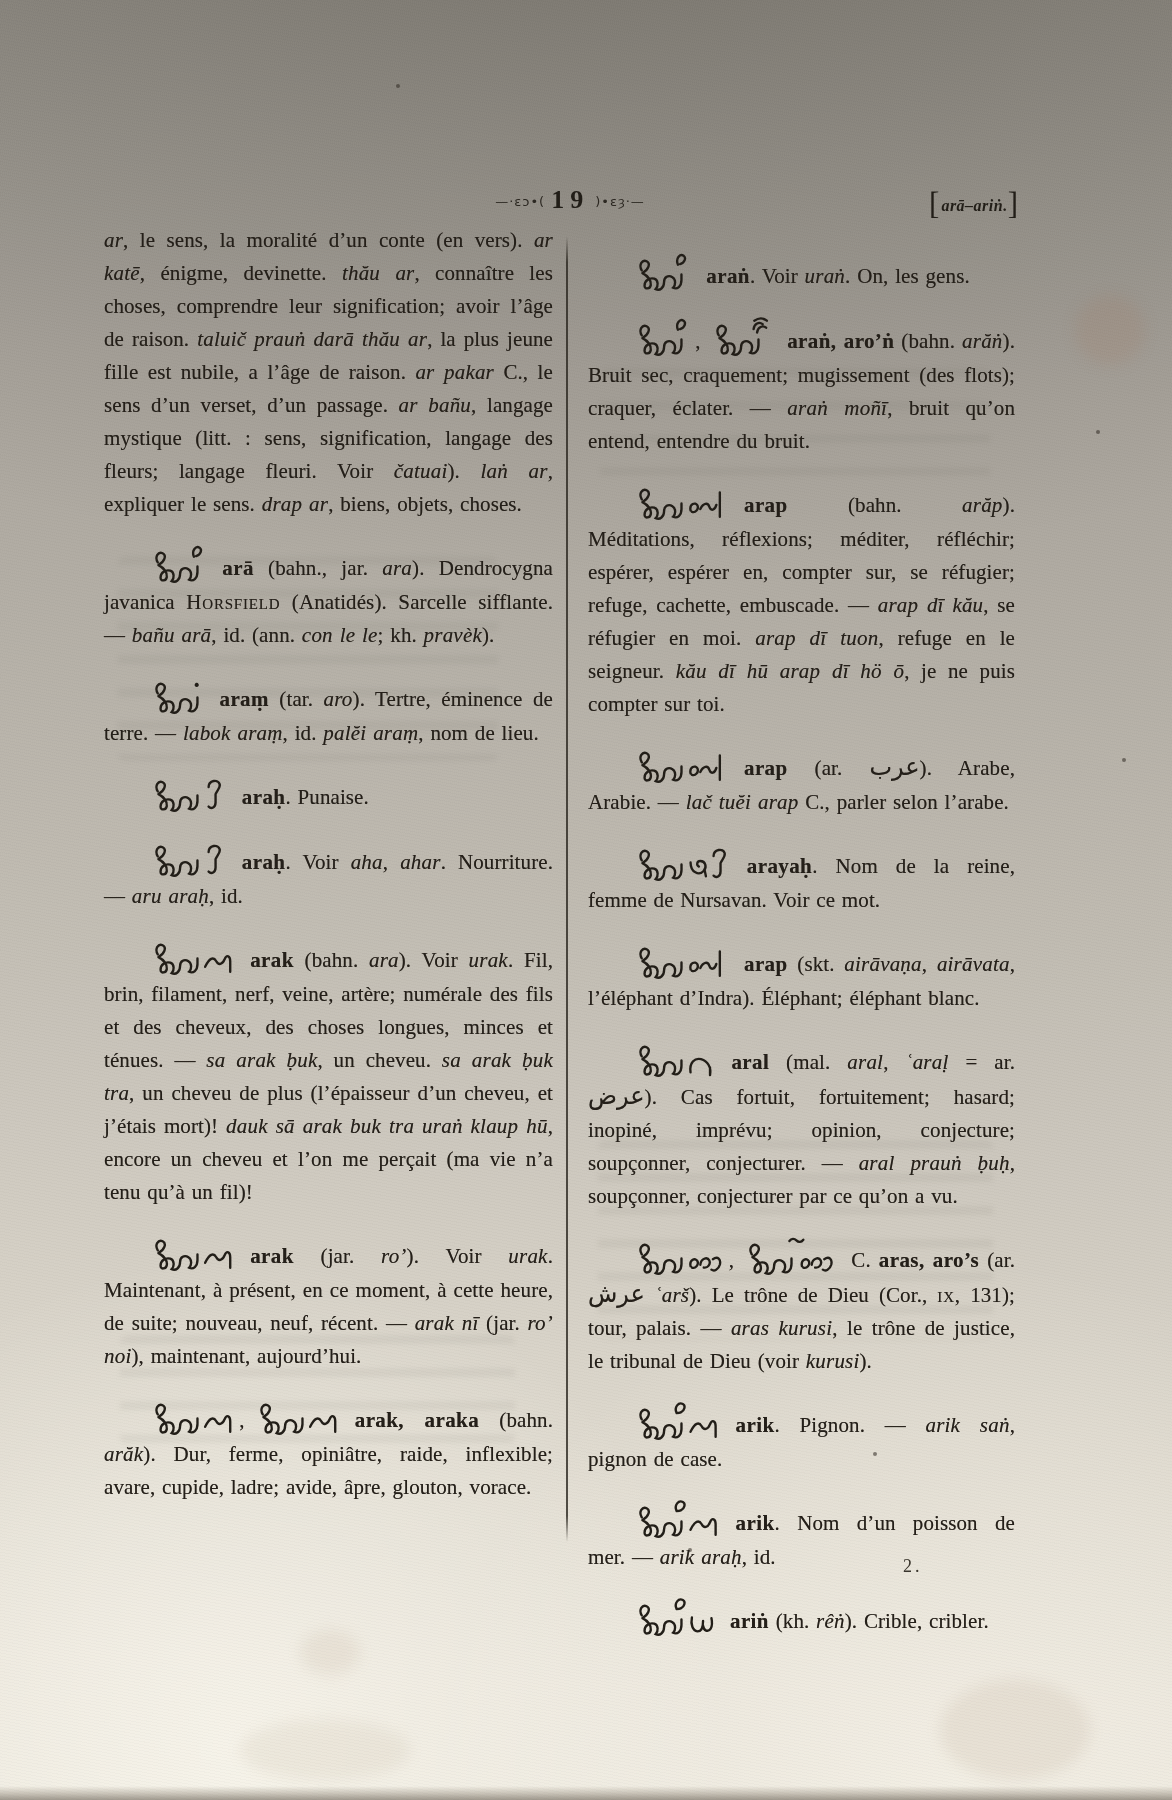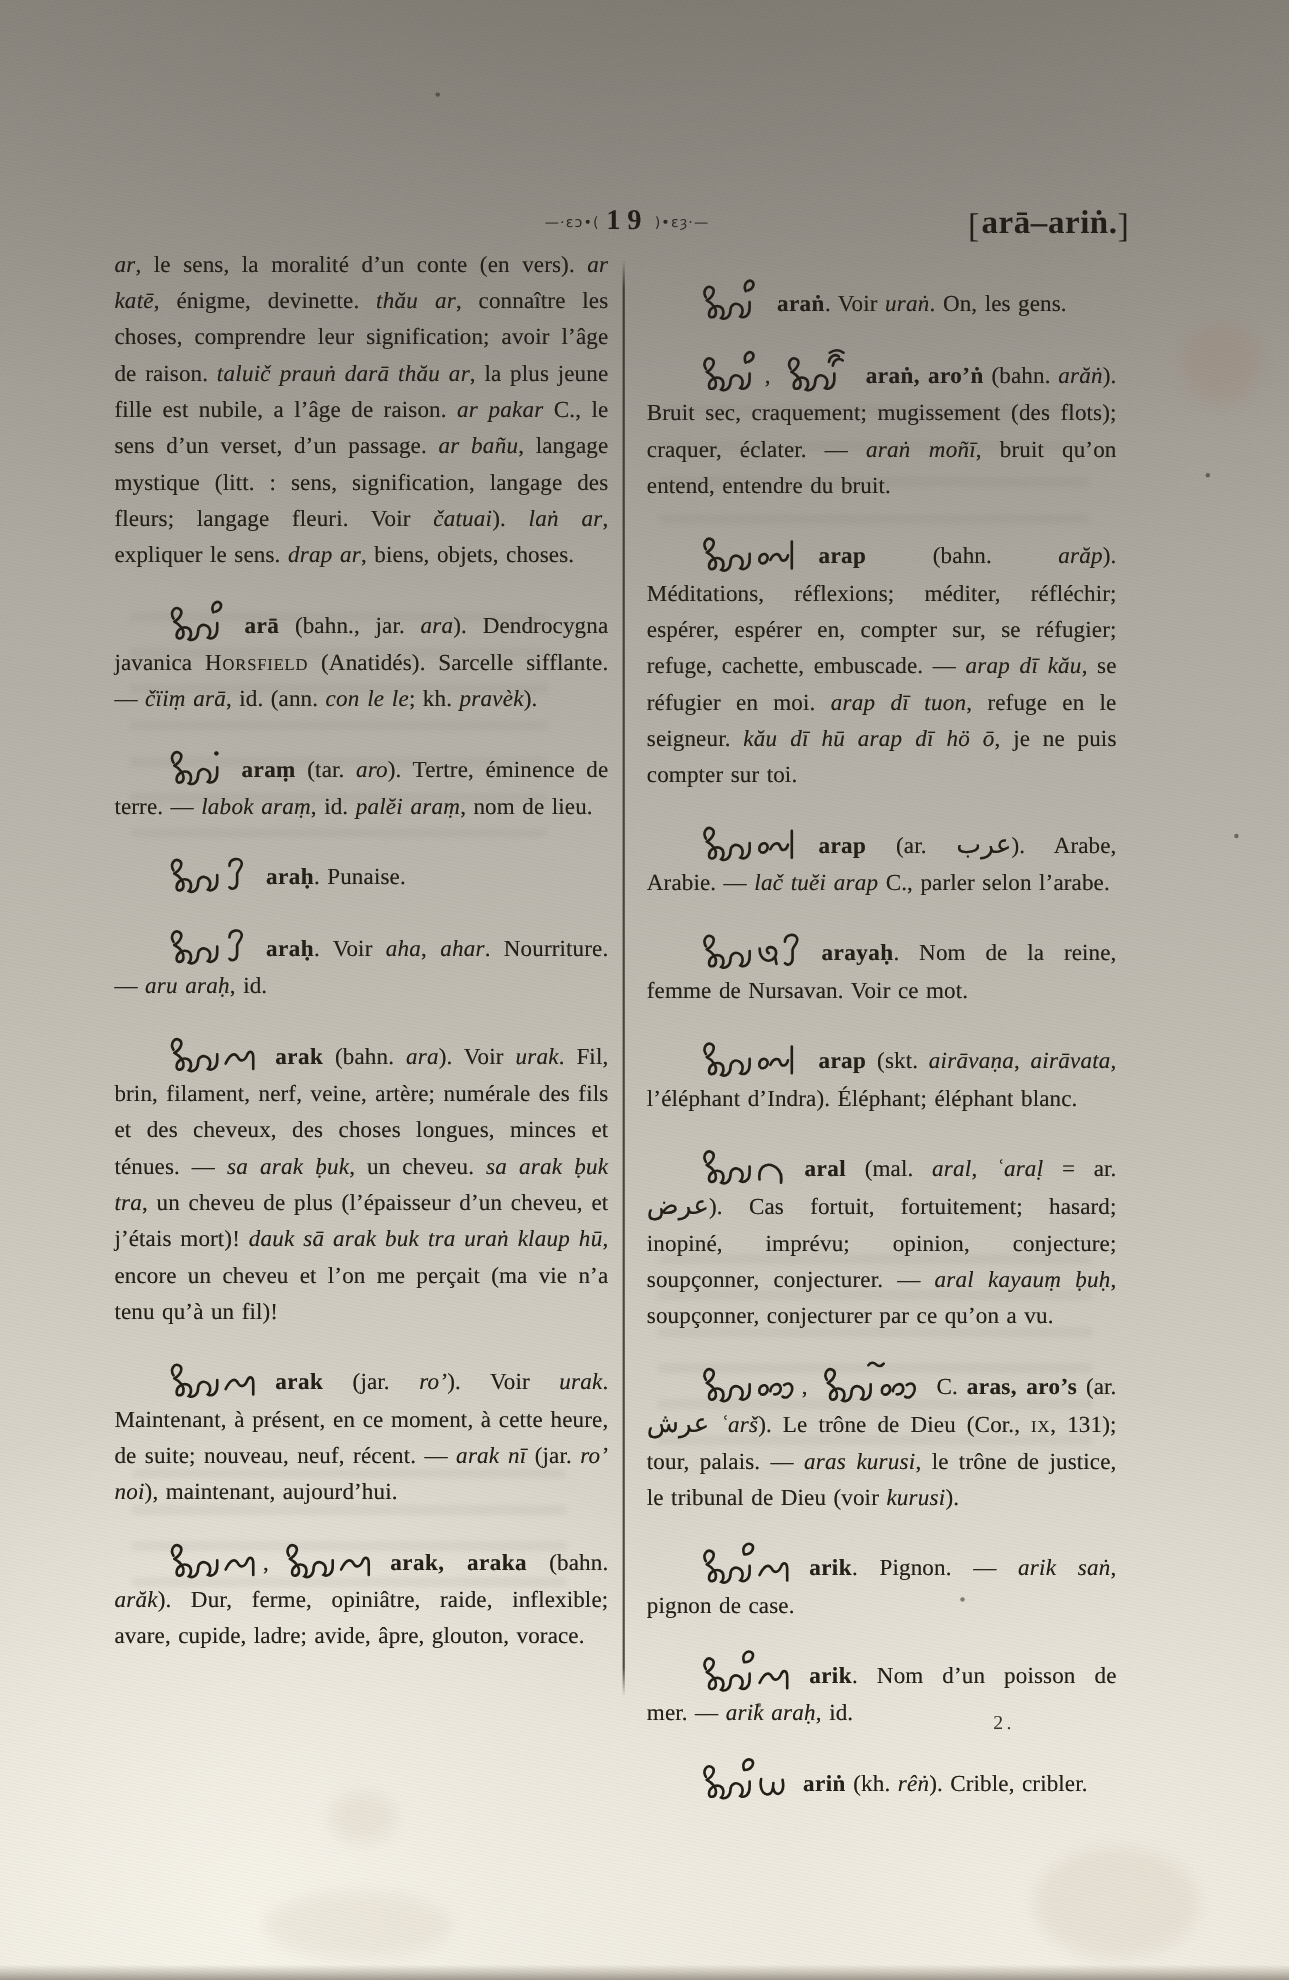--- a/index.html
+++ b/index.html
@@ -18,21 +18,21 @@
       repeating-linear-gradient(11deg, rgba(0,0,0,.018) 0 1px, transparent 1px 3px),
       repeating-linear-gradient(101deg, rgba(255,255,255,.025) 0 1px, transparent 1px 2px);}
   .bottom-edge{position:absolute;left:0;right:0;bottom:0;height:14px;
     background:linear-gradient(180deg, rgba(120,110,96,0) 0%, rgba(120,110,96,.35) 55%, rgba(90,82,70,.55) 100%);}
   
   .hdr-center{position:absolute;left:440px;top:185px;width:260px;text-align:center;white-space:nowrap;}
   .orn{font-family:"DejaVu Sans",sans-serif;font-size:13px;color:#2c2822;letter-spacing:1px;vertical-align:2px;}
   .pgnum{font-size:26px;font-weight:700;letter-spacing:6px;padding:0 6px;color:#221e18;}
   .hdr-range{position:absolute;left:880px;top:186px;width:140px;text-align:right;white-space:nowrap;}
   .brk{font-size:31px;font-weight:400;vertical-align:-3px;letter-spacing:2px;color:#221e18;}
-  .rng{font-size:30px;font-weight:700;letter-spacing:.5px;color:#221e18;}
+  .rng{font-size:16px;font-weight:700;letter-spacing:.5px;color:#221e18;font-style:italic;}
   
   .divider{position:absolute;left:566px;top:236px;width:2px;height:1306px;
     background:linear-gradient(180deg, rgba(42,38,31,0) 0%, rgba(42,38,31,.8) 2%, rgba(42,38,31,.8) 98%, rgba(42,38,31,0) 100%);}
   .col{position:absolute;top:224px;font-size:21px;line-height:33px;text-align:justify;
        letter-spacing:.1px;word-spacing:1.4px;
        text-shadow:0 0 .5px rgba(40,35,28,.55);}
   .col.left{left:104px;width:449px;}
   .col.right{left:588px;width:427px;padding-top:24px;}
   .para{margin:19px 0 0;}
   .para.continuation{margin-top:0;text-indent:0;}
@@ -80,21 +80,21 @@
     <span class="brk">[</span><span class="rng">arā–ariṅ.</span><span class="brk">]</span>
   </div>
 
   <div class="divider"></div>
 
   <div class="col left" id="col-left">
       <p class="para continuation"><span><i>ar</i>, le sens, la moralité d’un conte (en vers). <i>ar katē</i>, énigme, devinette. <i>thău ar</i>, connaître les choses, comprendre leur signification; avoir l’âge de raison. <i>taluič prauṅ darā thău ar</i>, la plus jeune fille est nubile, a l’âge de raison. <i>ar pakar</i> C., le sens d’un verset, d’un passage. <i>ar bañu</i>, langage mystique (litt. : sens, signification, langage des fleurs; langage fleuri. Voir <i>čatuai</i>). <i>laṅ ar</i>, expliquer le sens. <i>drap ar</i>, biens, objets, choses.</span></p>
       <p class="para entry"><span class="cham"><svg viewBox="-6 -10 88 66" height="46" width="61.3">
             <path d="M8 22 C3 14 9 6 15 9 C21 12 18 21 9 26 M9 26 C17 30 22 37 21 43 C20 49 12 50 12 44 C12 37 19 32 26 34 C32 36 32 45 28 49 C34 52 40 47 40 39 C40 32 46 28 52 32 C57 35 57 43 53 47 C59 50 65 45 65 36 L65 28" transform="translate(0 0)" fill="none" stroke="#221e18" stroke-width="3.4" stroke-linecap="round"></path>
             <path d="M4 14 C0 5 7 -2 12 1 C16 4 14 11 7 13" transform="translate(56 0)" fill="none" stroke="#221e18" stroke-width="3.4" stroke-linecap="round"></path>
-          </svg></span><span><b>arā</b> (bahn., jar. <i>ara</i>). Dendrocygna javanica <span class="sc">Horsfield</span> (Anatidés). Sarcelle sifflante. — <i>čïiṃ arā</i>, id. (ann. <i>con le le</i>; kh. <i>pravèk</i>).</span></p>
+          </svg></span><span><b>arā</b> (bahn., jar. <i>ara</i>). Dendrocygna javanica <span class="sc">Horsfield</span> (Anatidés). Sarcelle sifflante. — <i>bañu arā</i>, id. (ann. <i>con le le</i>; kh. <i>pravèk</i>).</span></p>
       <p class="para entry"><span class="cham"><svg viewBox="-6 -10 84 66" height="46" width="58.5">
             <path d="M8 22 C3 14 9 6 15 9 C21 12 18 21 9 26 M9 26 C17 30 22 37 21 43 C20 49 12 50 12 44 C12 37 19 32 26 34 C32 36 32 45 28 49 C34 52 40 47 40 39 C40 32 46 28 52 32 C57 35 57 43 53 47 C59 50 65 45 65 36 L65 28" transform="translate(0 0)" fill="none" stroke="#221e18" stroke-width="3.4" stroke-linecap="round"></path>
             <path d="M4 7 a3 3 0 1 1 -0.1 0" transform="translate(60 0)" fill="#221e18" stroke="none"></path>
           </svg></span><span><b>araṃ</b> (tar. <i>aro</i>). Tertre, éminence de terre. — <i>labok araṃ</i>, id. <i>palĕi araṃ</i>, nom de lieu.</span></p>
       <p class="para entry"><span class="cham"><svg viewBox="-6 -10 116 66" height="46" width="80.8">
             <path d="M8 22 C3 14 9 6 15 9 C21 12 18 21 9 26 M9 26 C17 30 22 37 21 43 C20 49 12 50 12 44 C12 37 19 32 26 34 C32 36 32 45 28 49 C34 52 40 47 40 39 C40 32 46 28 52 32 C57 35 57 43 53 47 C59 50 65 45 65 36 L65 28" transform="translate(0 0)" fill="none" stroke="#221e18" stroke-width="3.4" stroke-linecap="round"></path>
             <path d="M3 16 C3 6 17 4 19 12 C20 17 15 21 13 26 L13 38 C13 45 7 48 3 44" transform="translate(78 0)" fill="none" stroke="#221e18" stroke-width="3.4" stroke-linecap="round"></path>
           </svg></span><span><b>araḥ</b>. Punaise.</span></p>
       <p class="para entry"><span class="cham"><svg viewBox="-6 -10 116 66" height="46" width="80.8">
             <path d="M8 22 C3 14 9 6 15 9 C21 12 18 21 9 26 M9 26 C17 30 22 37 21 43 C20 49 12 50 12 44 C12 37 19 32 26 34 C32 36 32 45 28 49 C34 52 40 47 40 39 C40 32 46 28 52 32 C57 35 57 43 53 47 C59 50 65 45 65 36 L65 28" transform="translate(0 0)" fill="none" stroke="#221e18" stroke-width="3.4" stroke-linecap="round"></path>
@@ -141,21 +141,21 @@
             <path d="M2 25 C2 39 14 45 21 37 C26 31 23 23 16 23 C11 23 10 29 14 31 M22 35 L24 45" transform="translate(76 0)" fill="none" stroke="#221e18" stroke-width="3.4" stroke-linecap="round"></path>
             <path d="M3 16 C3 6 17 4 19 12 C20 17 15 21 13 26 L13 38 C13 45 7 48 3 44" transform="translate(108 0)" fill="none" stroke="#221e18" stroke-width="3.4" stroke-linecap="round"></path>
           </svg></span><span><b>arayaḥ</b>. Nom de la reine, femme de Nursavan. Voir ce mot.</span></p>
       <p class="para entry"><span class="cham"><svg viewBox="-6 -10 142 66" height="46" width="99.0">
             <path d="M8 22 C3 14 9 6 15 9 C21 12 18 21 9 26 M9 26 C17 30 22 37 21 43 C20 49 12 50 12 44 C12 37 19 32 26 34 C32 36 32 45 28 49 C34 52 40 47 40 39 C40 32 46 28 52 32 C57 35 57 43 53 47 C59 50 65 45 65 36 L65 28" transform="translate(0 0)" fill="none" stroke="#221e18" stroke-width="3.4" stroke-linecap="round"></path>
             <path d="M2 38 C0 29 9 25 12 31 C14 36 9 42 4 40 M16 36 C20 27 27 26 29 33 C31 39 37 38 39 30 M44 12 L44 47" transform="translate(76 0)" fill="none" stroke="#221e18" stroke-width="3.4" stroke-linecap="round"></path>
           </svg></span><span><b>arap</b> (skt. <i>airāvaṇa</i>, <i>airāvata</i>, l’éléphant d’Indra). Éléphant; éléphant blanc.</span></p>
       <p class="para entry"><span class="cham"><svg viewBox="-6 -10 124 66" height="46" width="86.4">
             <path d="M8 22 C3 14 9 6 15 9 C21 12 18 21 9 26 M9 26 C17 30 22 37 21 43 C20 49 12 50 12 44 C12 37 19 32 26 34 C32 36 32 45 28 49 C34 52 40 47 40 39 C40 32 46 28 52 32 C57 35 57 43 53 47 C59 50 65 45 65 36 L65 28" transform="translate(0 0)" fill="none" stroke="#221e18" stroke-width="3.4" stroke-linecap="round"></path>
             <path d="M2 45 C0 31 8 24 17 26 C27 29 32 38 30 49 M30 38 L30 49" transform="translate(76 0)" fill="none" stroke="#221e18" stroke-width="3.4" stroke-linecap="round"></path>
-          </svg></span><span><b>aral</b> (mal. <i>aral</i>, <i>ʿaraḷ</i> = ar. <span class="arab">عرض</span>). Cas fortuit, fortuitement; hasard; inopiné, imprévu; opinion, conjecture; soupçonner, conjecturer. — <i>aral kayauṃ ḅuḥ</i>, soupçonner, conjecturer par ce qu’on a vu.</span></p>
+          </svg></span><span><b>aral</b> (mal. <i>aral</i>, <i>ʿaraḷ</i> = ar. <span class="arab">عرض</span>). Cas fortuit, fortuitement; hasard; inopiné, imprévu; opinion, conjecture; soupçonner, conjecturer. — <i>aral prauṅ ḅuḥ</i>, soupçonner, conjecturer par ce qu’on a vu.</span></p>
       <p class="para entry"><span class="cham"><svg viewBox="-6 -10 136 66" height="46" width="94.8">
             <path d="M8 22 C3 14 9 6 15 9 C21 12 18 21 9 26 M9 26 C17 30 22 37 21 43 C20 49 12 50 12 44 C12 37 19 32 26 34 C32 36 32 45 28 49 C34 52 40 47 40 39 C40 32 46 28 52 32 C57 35 57 43 53 47 C59 50 65 45 65 36 L65 28" transform="translate(0 0)" fill="none" stroke="#221e18" stroke-width="3.4" stroke-linecap="round"></path>
             <path d="M2 39 C0 30 9 26 12 32 C14 37 9 43 4 41 M16 37 C17 28 26 25 29 31 C31 36 27 42 21 41 M34 29 C41 24 46 29 44 37 C42 44 36 47 32 44" transform="translate(76 0)" fill="none" stroke="#221e18" stroke-width="3.4" stroke-linecap="round"></path>
           </svg><span class="gsep">,</span><svg viewBox="-6 -10 138 66" height="46" width="96.2">
             <path d="M8 22 C3 14 9 6 15 9 C21 12 18 21 9 26 M9 26 C17 30 22 37 21 43 C20 49 12 50 12 44 C12 37 19 32 26 34 C32 36 32 45 28 49 C34 52 40 47 40 39 C40 32 46 28 52 32 C57 35 57 43 53 47 C59 50 65 45 65 36 L65 28" transform="translate(0 0)" fill="none" stroke="#221e18" stroke-width="3.4" stroke-linecap="round"></path>
             <path d="M0 3 C3 -1 7 -1 10 2 C13 5 17 5 20 1" transform="translate(62 0)" fill="none" stroke="#221e18" stroke-width="3.4" stroke-linecap="round"></path>
             <path d="M2 39 C0 30 9 26 12 32 C14 37 9 43 4 41 M16 37 C17 28 26 25 29 31 C31 36 27 42 21 41 M34 29 C41 24 46 29 44 37 C42 44 36 47 32 44" transform="translate(78 0)" fill="none" stroke="#221e18" stroke-width="3.4" stroke-linecap="round"></path>
           </svg></span><span>C. <b>aras, aro’s</b> (ar. <span class="arab">عرش</span> <i>ʿarš</i>). Le trône de Dieu (Cor., <span class="sc">ix</span>, 131); tour, palais. — <i>aras kurusi</i>, le trône de justice, le tribunal de Dieu (voir <i>kurusi</i>).</span></p>
       <p class="para entry"><span class="cham"><svg viewBox="-6 -10 130 66" height="46" width="90.6">
             <path d="M8 22 C3 14 9 6 15 9 C21 12 18 21 9 26 M9 26 C17 30 22 37 21 43 C20 49 12 50 12 44 C12 37 19 32 26 34 C32 36 32 45 28 49 C34 52 40 47 40 39 C40 32 46 28 52 32 C57 35 57 43 53 47 C59 50 65 45 65 36 L65 28" transform="translate(0 0)" fill="none" stroke="#221e18" stroke-width="3.4" stroke-linecap="round"></path>

